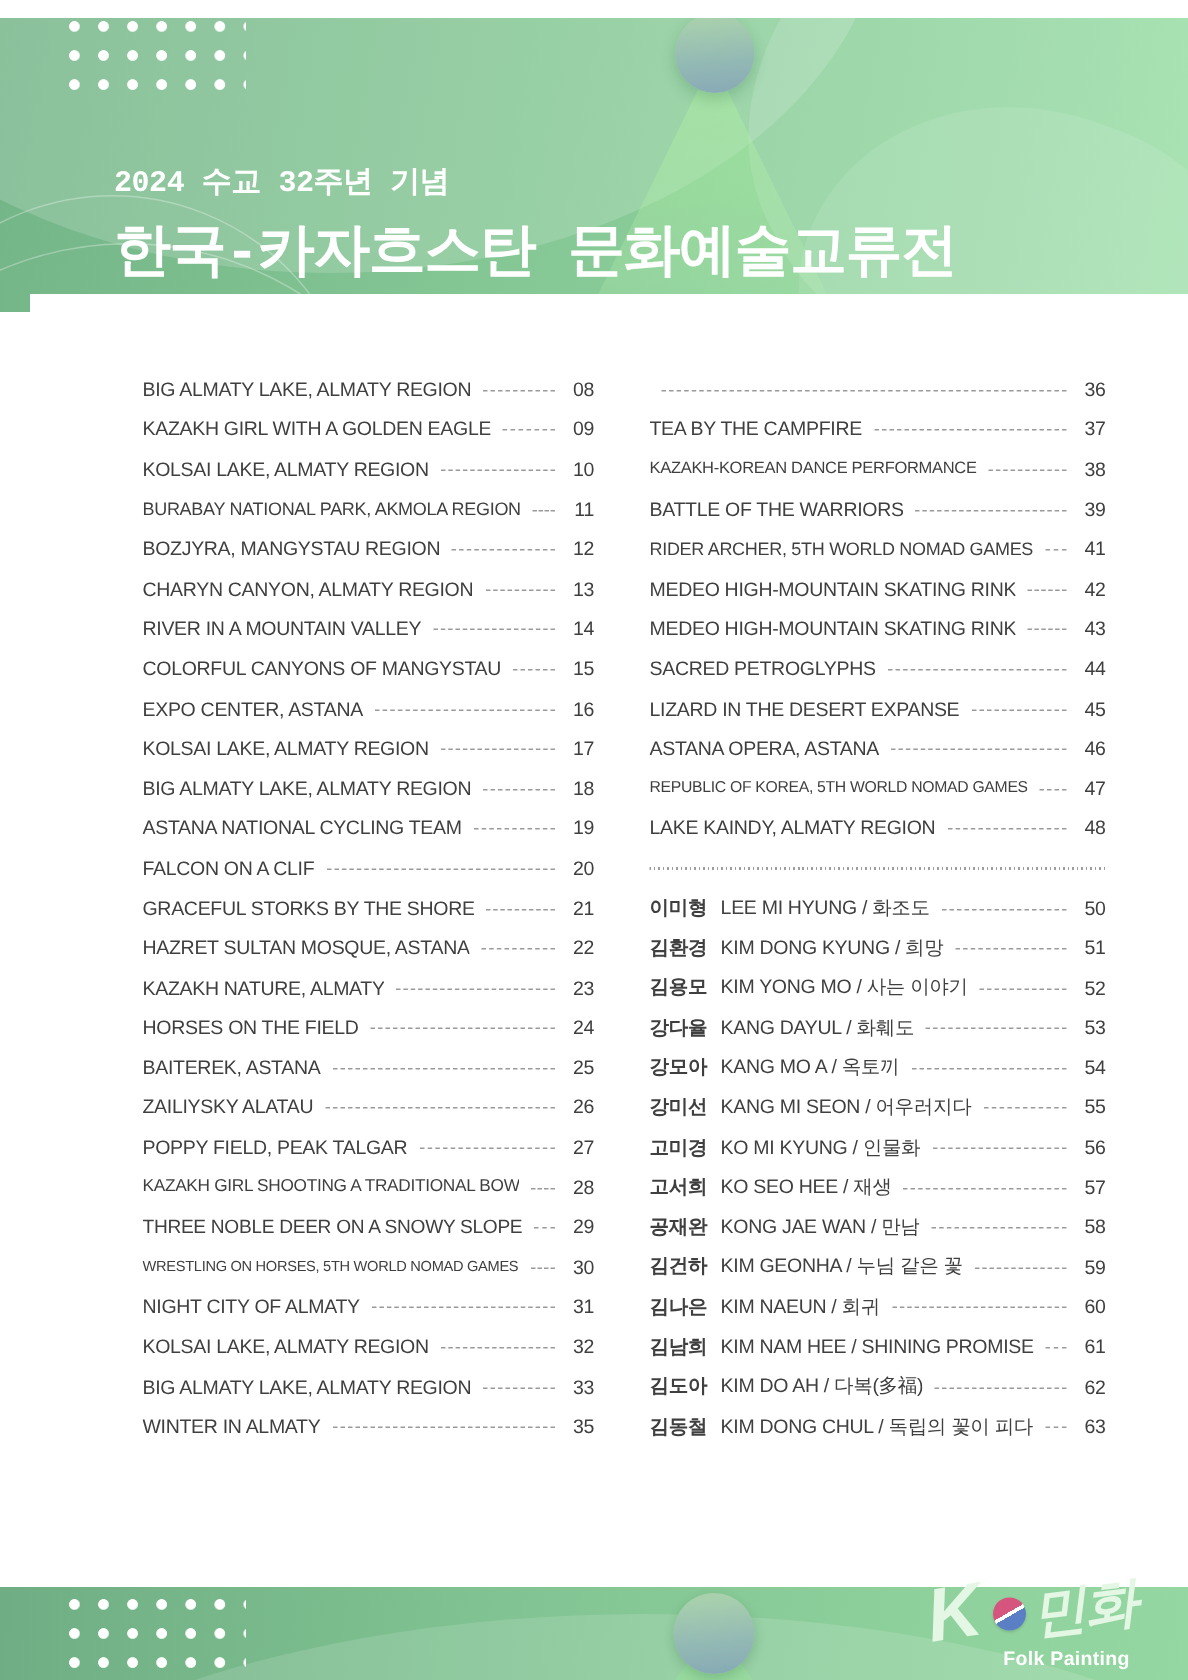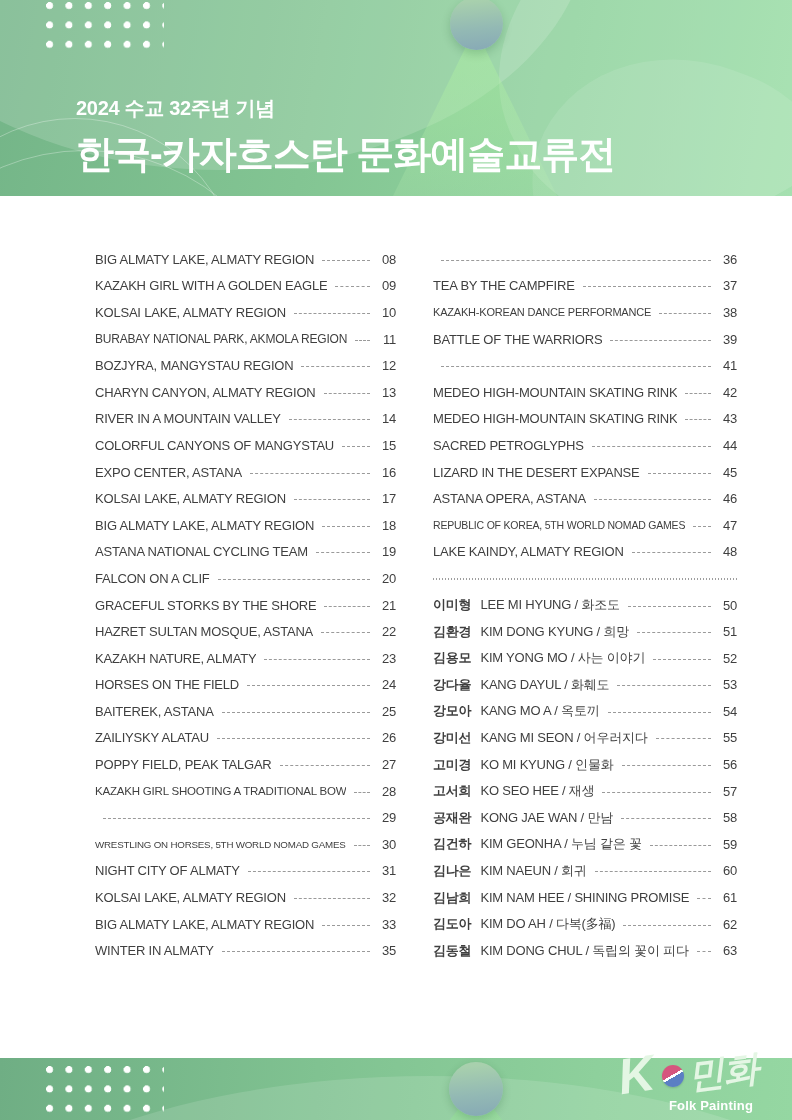--- a/index.html
+++ b/index.html
@@ -5,22 +5,23 @@
   * { margin:0; padding:0; box-sizing:border-box; }
   html,body { background:#ffffff; }
   .page {
     position:relative; width:792px; height:1120px; overflow:hidden;
     background:#ffffff;
     font-family:"Liberation Sans","DejaVu Sans",sans-serif;
   }
 
   
   .header {
-    position:absolute; left:0; top:0; width:792px; height:196px; overflow:hidden;
+    position:absolute; left:0; top:12px; width:792px; height:196px; overflow:hidden;
     background:linear-gradient(100deg,#74b588 0%,#83c593 40%,#8fd29d 70%,#9bdda7 100%);
+    font-family:Liberation Mono, monospace;
   }
   .hdr-blob-tl {
     position:absolute; left:-150px; top:-330px; width:740px; height:500px;
     border-radius:50%; background:rgba(255,255,255,0.16);
   }
   .hdr-leaf-tr {
     position:absolute; right:-130px; top:-120px; width:430px; height:330px;
     border-radius:50% 46% 55% 50%; background:rgba(255,255,255,0.14);
     transform:rotate(-28deg);
   }
@@ -223,20 +224,21 @@
           <span class="toc-title">POPPY FIELD, PEAK TALGAR</span>
           <span class="leader"></span>
           <span class="toc-page">27</span>
         </div>
         <div class="toc-row">
           <span class="toc-title" style="font-size: 11.5px;">KAZAKH GIRL SHOOTING A TRADITIONAL BOW</span>
           <span class="leader"></span>
           <span class="toc-page">28</span>
         </div>
         <div class="toc-row">
+          <span class="toc-title" style="font-size: 12.75px;">THREE NOBLE DEER ON A SNOWY SLOPE</span>
           <span class="leader"></span>
           <span class="toc-page">29</span>
         </div>
         <div class="toc-row">
           <span class="toc-title" style="font-size: 9.75px;">WRESTLING ON HORSES, 5TH WORLD NOMAD GAMES</span>
           <span class="leader"></span>
           <span class="toc-page">30</span>
         </div>
         <div class="toc-row">
           <span class="toc-title">NIGHT CITY OF ALMATY</span>
@@ -273,20 +275,21 @@
           <span class="toc-title" style="font-size: 11px;">KAZAKH-KOREAN DANCE PERFORMANCE</span>
           <span class="leader"></span>
           <span class="toc-page">38</span>
         </div>
         <div class="toc-row">
           <span class="toc-title">BATTLE OF THE WARRIORS</span>
           <span class="leader"></span>
           <span class="toc-page">39</span>
         </div>
         <div class="toc-row">
+          <span class="toc-title" style="font-size: 12px;">RIDER ARCHER, 5TH WORLD NOMAD GAMES</span>
           <span class="leader"></span>
           <span class="toc-page">41</span>
         </div>
         <div class="toc-row">
           <span class="toc-title">MEDEO HIGH-MOUNTAIN SKATING RINK</span>
           <span class="leader"></span>
           <span class="toc-page">42</span>
         </div>
         <div class="toc-row">
           <span class="toc-title">MEDEO HIGH-MOUNTAIN SKATING RINK</span>

